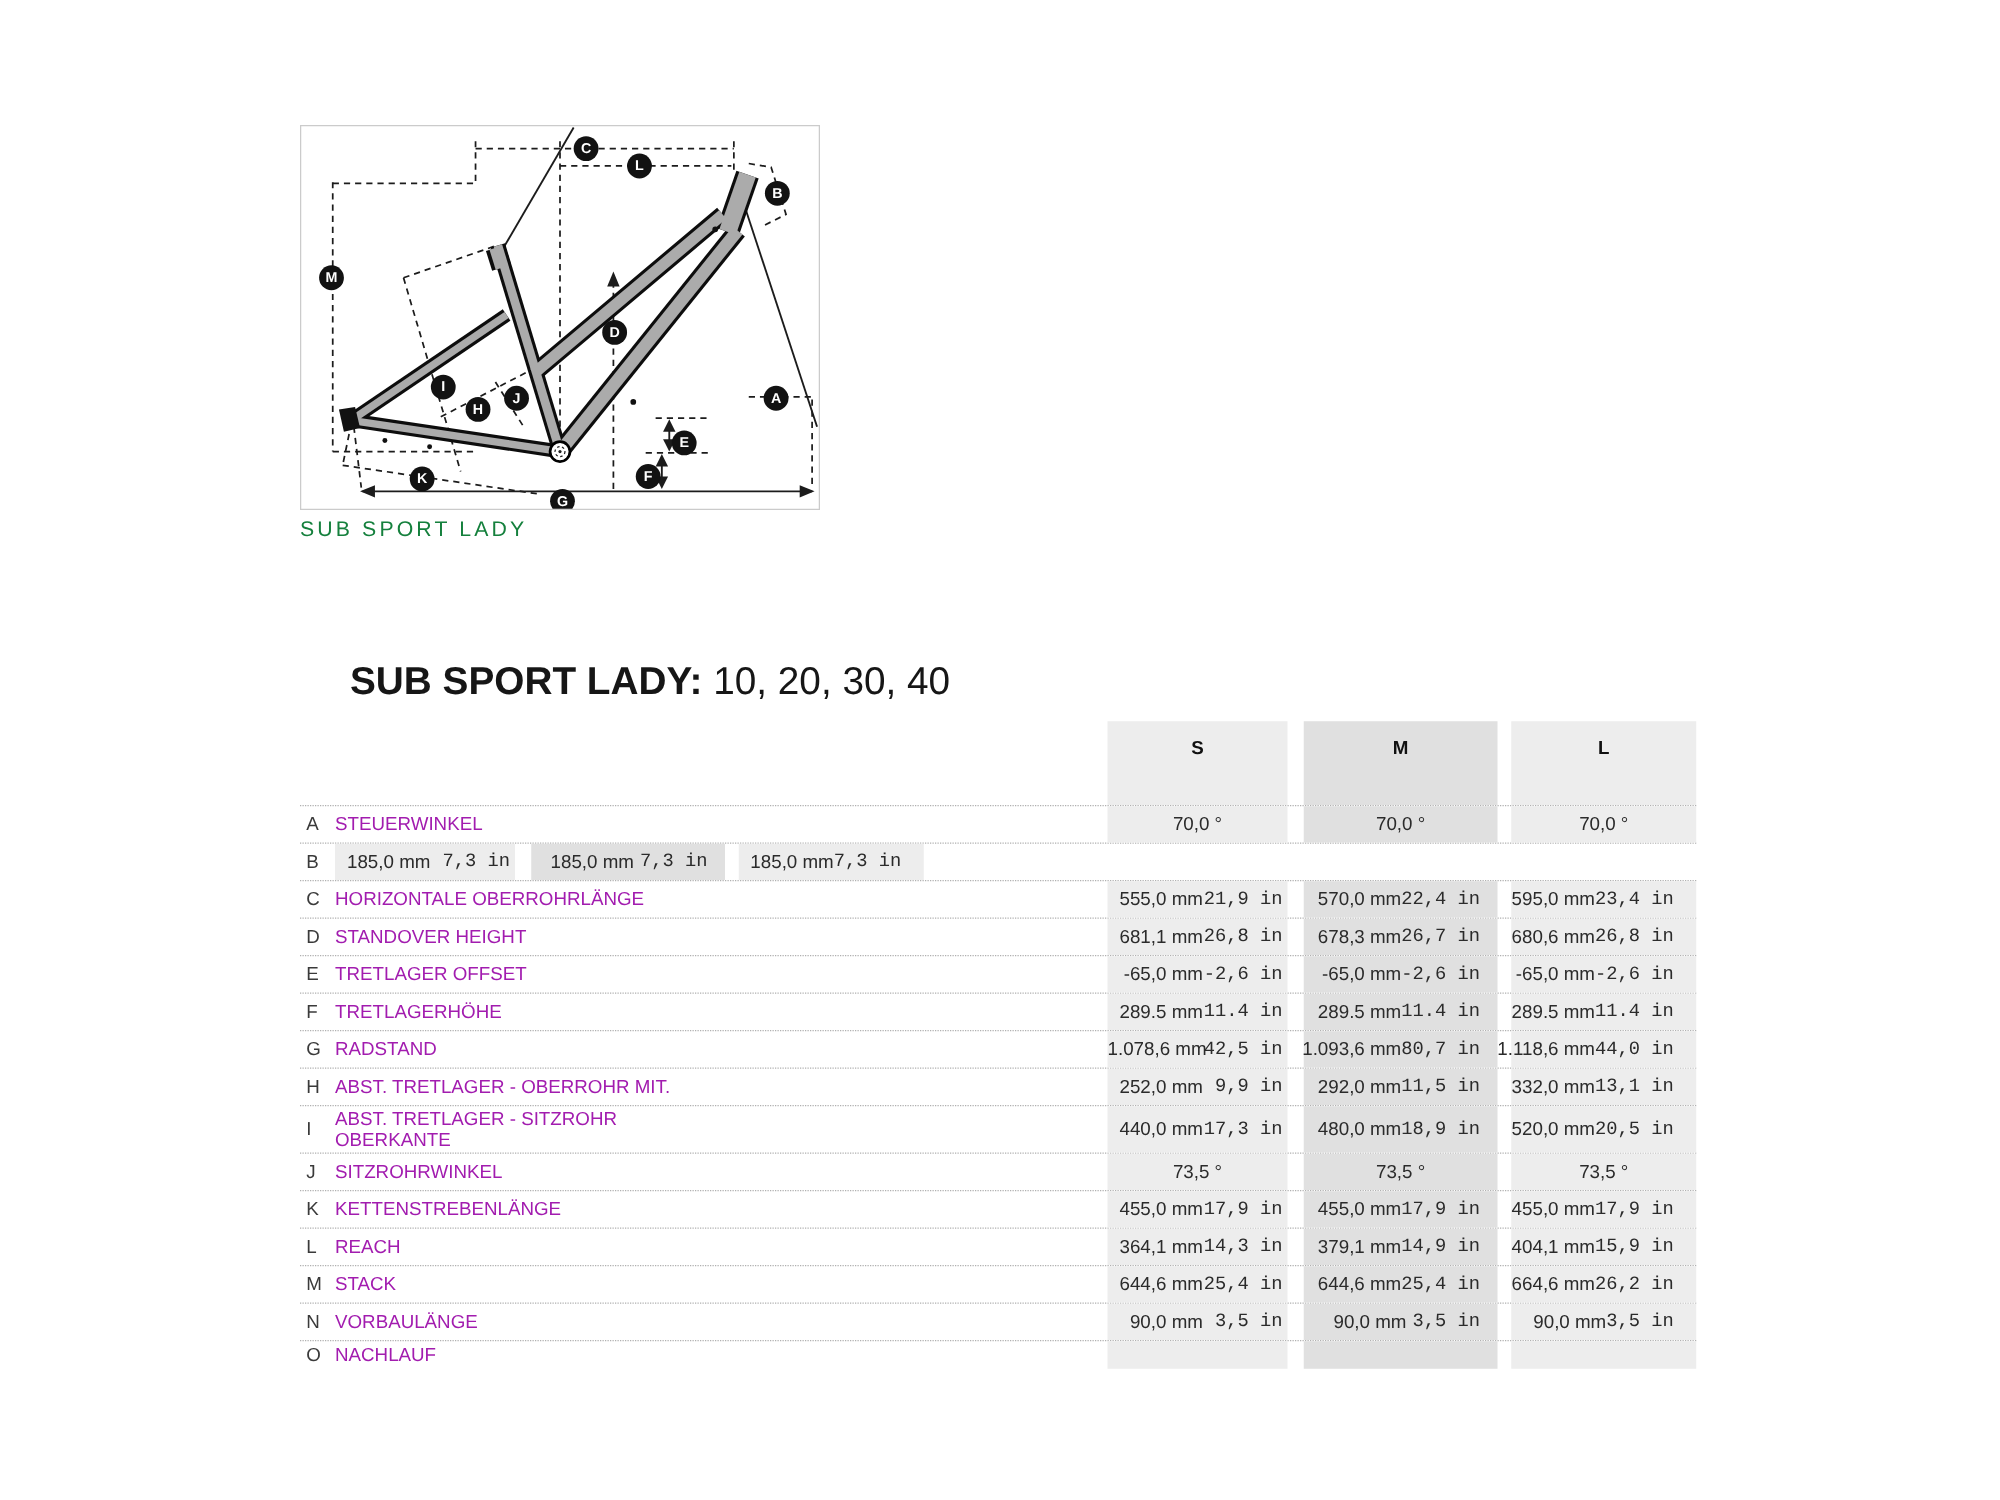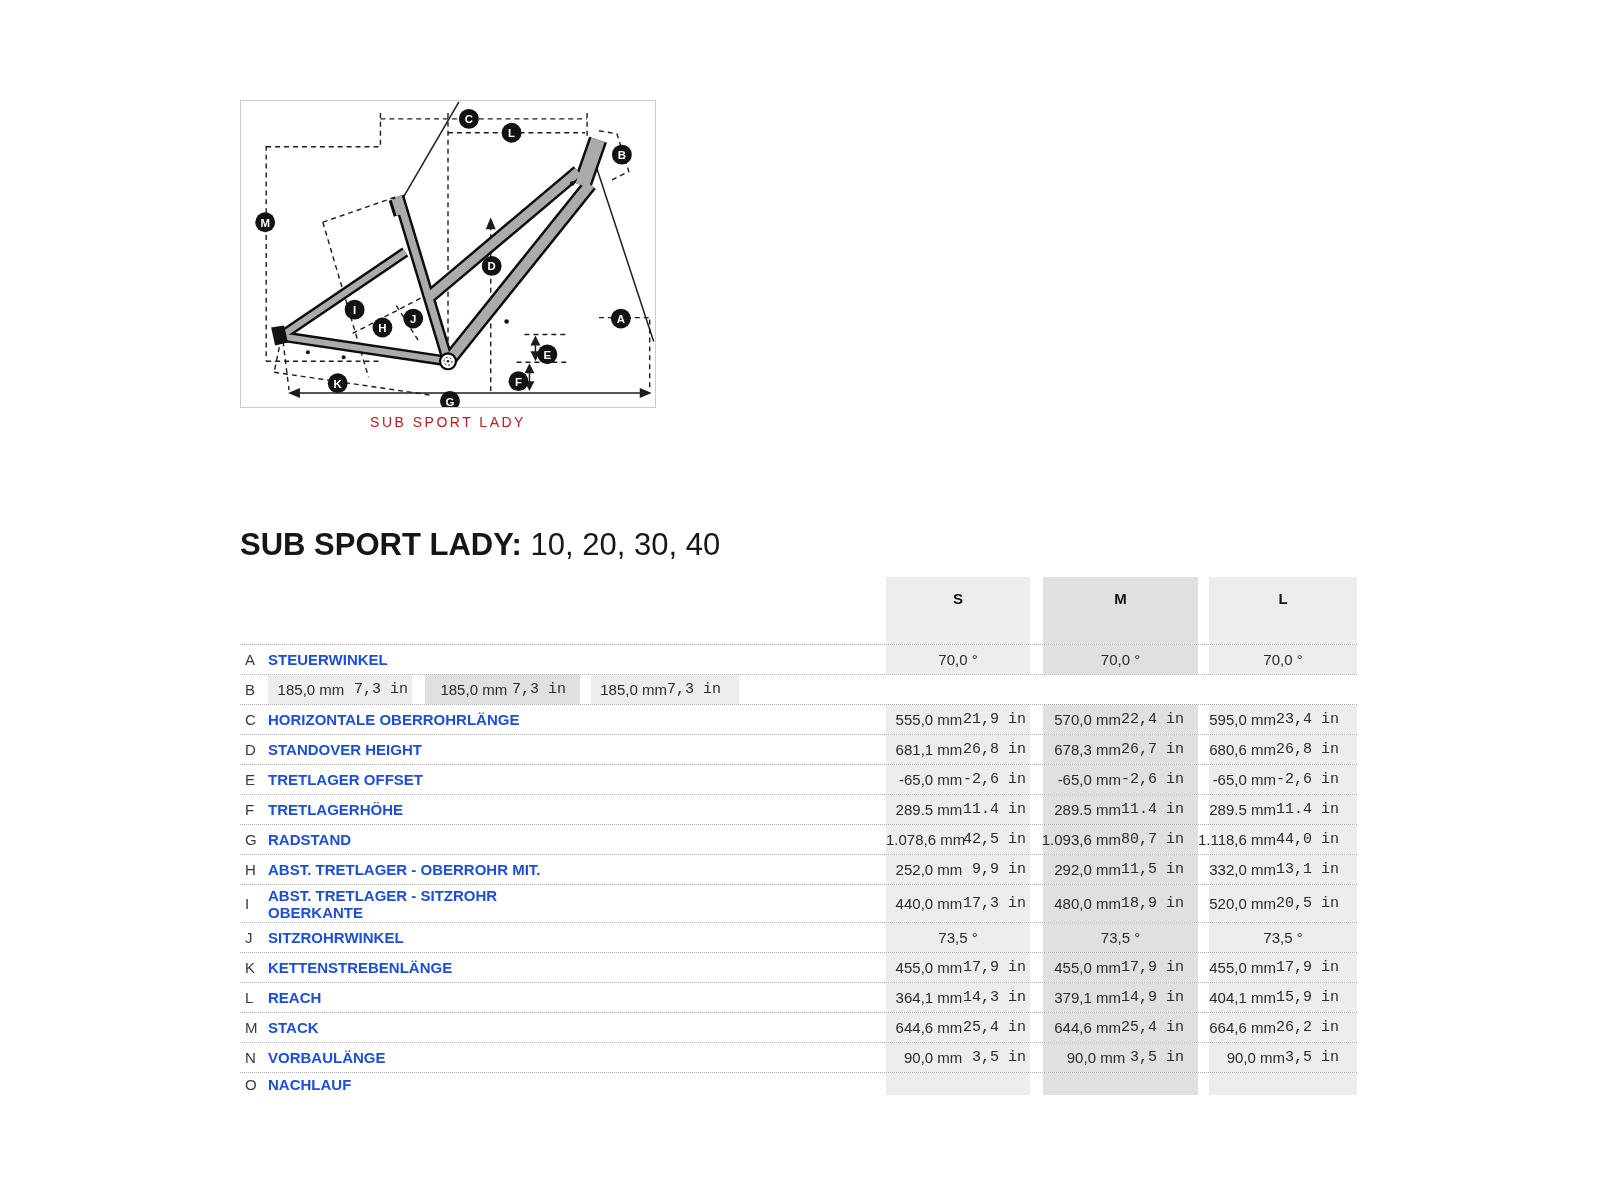--- a/index.html
+++ b/index.html
@@ -11,38 +11,38 @@
                border:1px solid #cbcbcb;background:#fff;box-sizing:border-box;}
   .diagram-box svg{display:block;width:100%;height:100%;}
   .dash path{fill:none;stroke:#1c1c1c;stroke-width:1.4;stroke-dasharray:5 4;}
   .thin path{fill:none;stroke:#1c1c1c;stroke-width:1.5;}
   .ah{fill:#1c1c1c;}
   .under line{stroke:#0d0d0d;}
   .over line{stroke:#ababab;}
   .marker-dot{fill:#121212;}
   .marker-letter{fill:#ffffff;font-family:"Liberation Sans",sans-serif;
                  font-size:11.5px;font-weight:bold;text-anchor:middle;dominant-baseline:central;}
-  .diagram-caption{position:absolute;left:240px;top:414px;width:416px;text-align:center;
-                   font-size:14px;letter-spacing:2.5px;color:#b91c1c;}
+  .diagram-caption{position:absolute;left:240px;top:414px;width:416px;
+                   font-size:17px;letter-spacing:2.5px;color:#15803d;}
 
   
   .title{position:absolute;left:240px;top:527px;margin:0;font-size:31px;line-height:36px;
          font-weight:400;color:#161616;letter-spacing:0;}
-  .title .title-bold{font-weight:800;}
+  .title .title-bold{font-weight:800;margin-left:40px;}
 
   
   .geo-table{position:absolute;left:240px;top:577px;width:1117px;font-size:15px;color:#2b2b2b;}
   .geo-row,.geo-head{display:flex;box-sizing:border-box;}
   .geo-head{height:67px;}
   .geo-row{height:30px;border-top:1px dotted #b0b0b0;align-items:center;}
   .geo-row-tall{height:38px;}
   .geo-row-last{height:23px;}
   .cell{box-sizing:border-box;height:100%;display:flex;align-items:center;}
   .letter{width:28px;padding-left:5px;color:#3a3a3a;flex:none;}
-  .label{width:618px;flex:none;color:#1d4ed8;font-weight:bold;}
+  .label{width:618px;flex:none;color:#a21caf;}
   .label .lbl-wrap{line-height:17px;}
   .size-cell{width:144px;flex:none;background:#ededed;justify-content:flex-end;}
   .col-m{width:155px;background:#e0e0e0;}
   .col-l{width:148px;}
   .gap{width:13px;flex:none;height:100%;}
   .gap2{width:11px;}
   .size-cell .mm{display:block;width:53%;text-align:right;white-space:nowrap;}
   .size-cell .in{display:block;flex:1;text-align:right;white-space:nowrap;padding-right:4px;font-family:Liberation Mono, monospace;}
   .col-m .in{padding-right:14px;}
   .col-l .in{padding-right:18px;}

